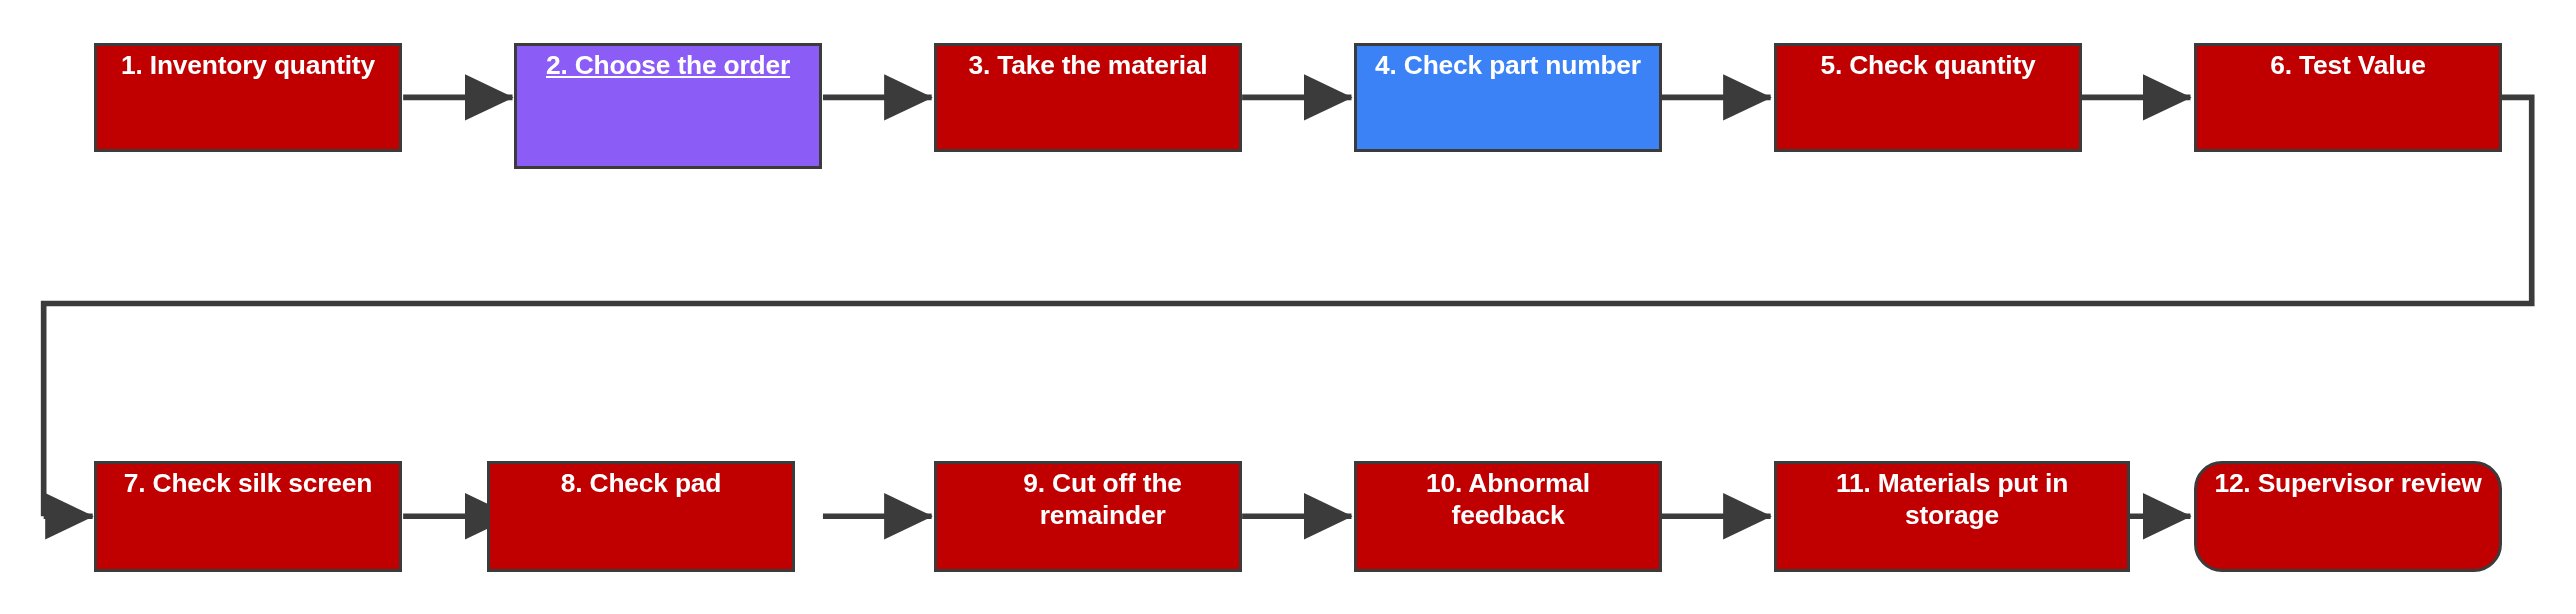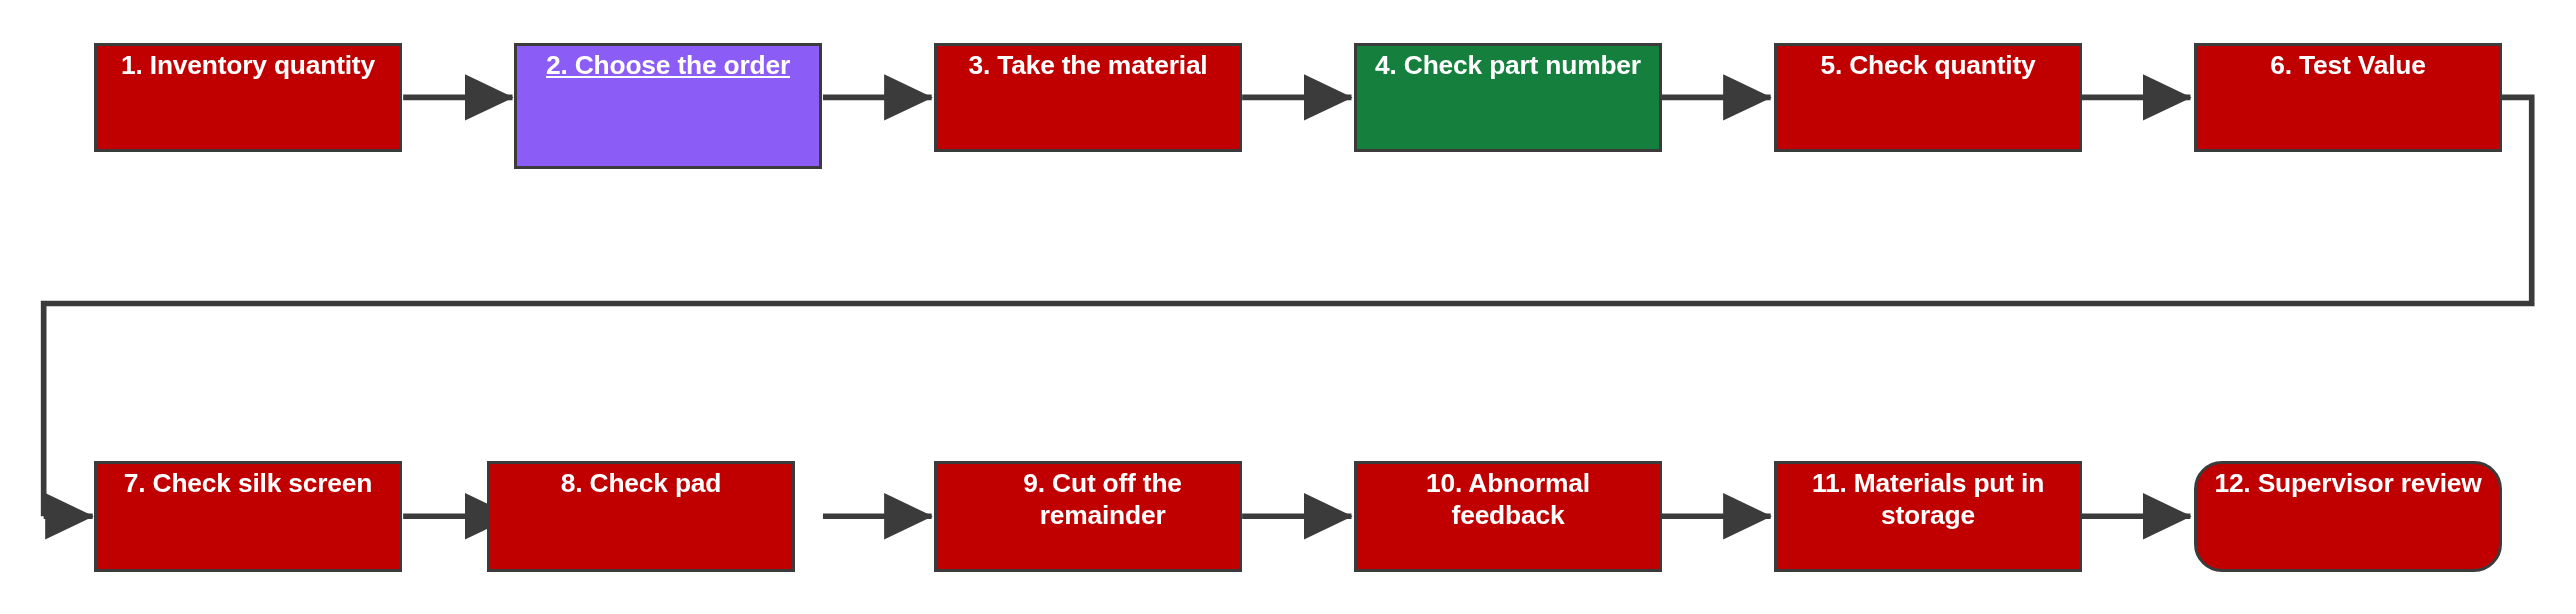--- a/index.html
+++ b/index.html
@@ -78,21 +78,21 @@
   <div id="nodes">
       <div class="node" style="left: 94px; top: 43px; width: 308px; height: 109px; background: rgb(192, 0, 0); border-color: rgb(59, 59, 59); color: rgb(255, 255, 255);">
         <span class="node-label">1. Inventory quantity</span>
       </div>
       <div class="node" style="left: 514px; top: 43px; width: 308px; height: 126px; background: #8b5cf6; border-color: rgb(59, 59, 59); color: rgb(255, 255, 255); text-decoration: underline;">
         <span class="node-label">2. Choose the order</span>
       </div>
       <div class="node" style="left: 934px; top: 43px; width: 308px; height: 109px; background: rgb(192, 0, 0); border-color: rgb(59, 59, 59); color: rgb(255, 255, 255);">
         <span class="node-label">3. Take the material</span>
       </div>
-      <div class="node" style="left: 1354px; top: 43px; width: 308px; height: 109px; background: #15803d; border-color: rgb(59, 59, 59); color: rgb(255, 255, 255);">
+      <div class="node" style="left: 1354px; top: 43px; width: 308px; height: 109px; background: #3b82f6; border-color: rgb(59, 59, 59); color: rgb(255, 255, 255);">
         <span class="node-label">4. Check part number</span>
       </div>
       <div class="node" style="left: 1774px; top: 43px; width: 308px; height: 109px; background: rgb(192, 0, 0); border-color: rgb(59, 59, 59); color: rgb(255, 255, 255);">
         <span class="node-label">5. Check quantity</span>
       </div>
       <div class="node" style="left: 2194px; top: 43px; width: 308px; height: 109px; background: rgb(192, 0, 0); border-color: rgb(59, 59, 59); color: rgb(255, 255, 255);">
         <span class="node-label">6. Test Value</span>
       </div>
       <div class="node" style="left: 94px; top: 461px; width: 308px; height: 111px; background: rgb(192, 0, 0); border-color: rgb(59, 59, 59); color: rgb(255, 255, 255);">
         <span class="node-label">7. Check silk screen</span>
@@ -101,21 +101,21 @@
         <span class="node-label">8. Check pad</span>
       </div>
       <div class="node" style="left: 934px; top: 461px; width: 308px; height: 111px; background: rgb(192, 0, 0); border-color: rgb(59, 59, 59); color: rgb(255, 255, 255); padding-left: 38px;">
         <span class="node-label">9. Cut off the
 remainder</span>
       </div>
       <div class="node" style="left: 1354px; top: 461px; width: 308px; height: 111px; background: rgb(192, 0, 0); border-color: rgb(59, 59, 59); color: rgb(255, 255, 255);">
         <span class="node-label">10. Abnormal
 feedback</span>
       </div>
-      <div class="node" style="left: 1774px; top: 461px; width: 308px; height: 111px; background: rgb(192, 0, 0); border-color: rgb(59, 59, 59); color: rgb(255, 255, 255);">
+      <div class="node" style="left: 1774px; top: 461px; width: 356px; height: 111px; background: rgb(192, 0, 0); border-color: rgb(59, 59, 59); color: rgb(255, 255, 255);">
         <span class="node-label">11. Materials put in
 storage</span>
       </div>
       <div class="node" style="left: 2194px; top: 461px; width: 308px; height: 111px; background: rgb(192, 0, 0); border-color: rgb(59, 59, 59); color: rgb(255, 255, 255); border-radius: 28px;">
         <span class="node-label">12. Supervisor review</span>
       </div>
     </div>
 
 </div>
 

